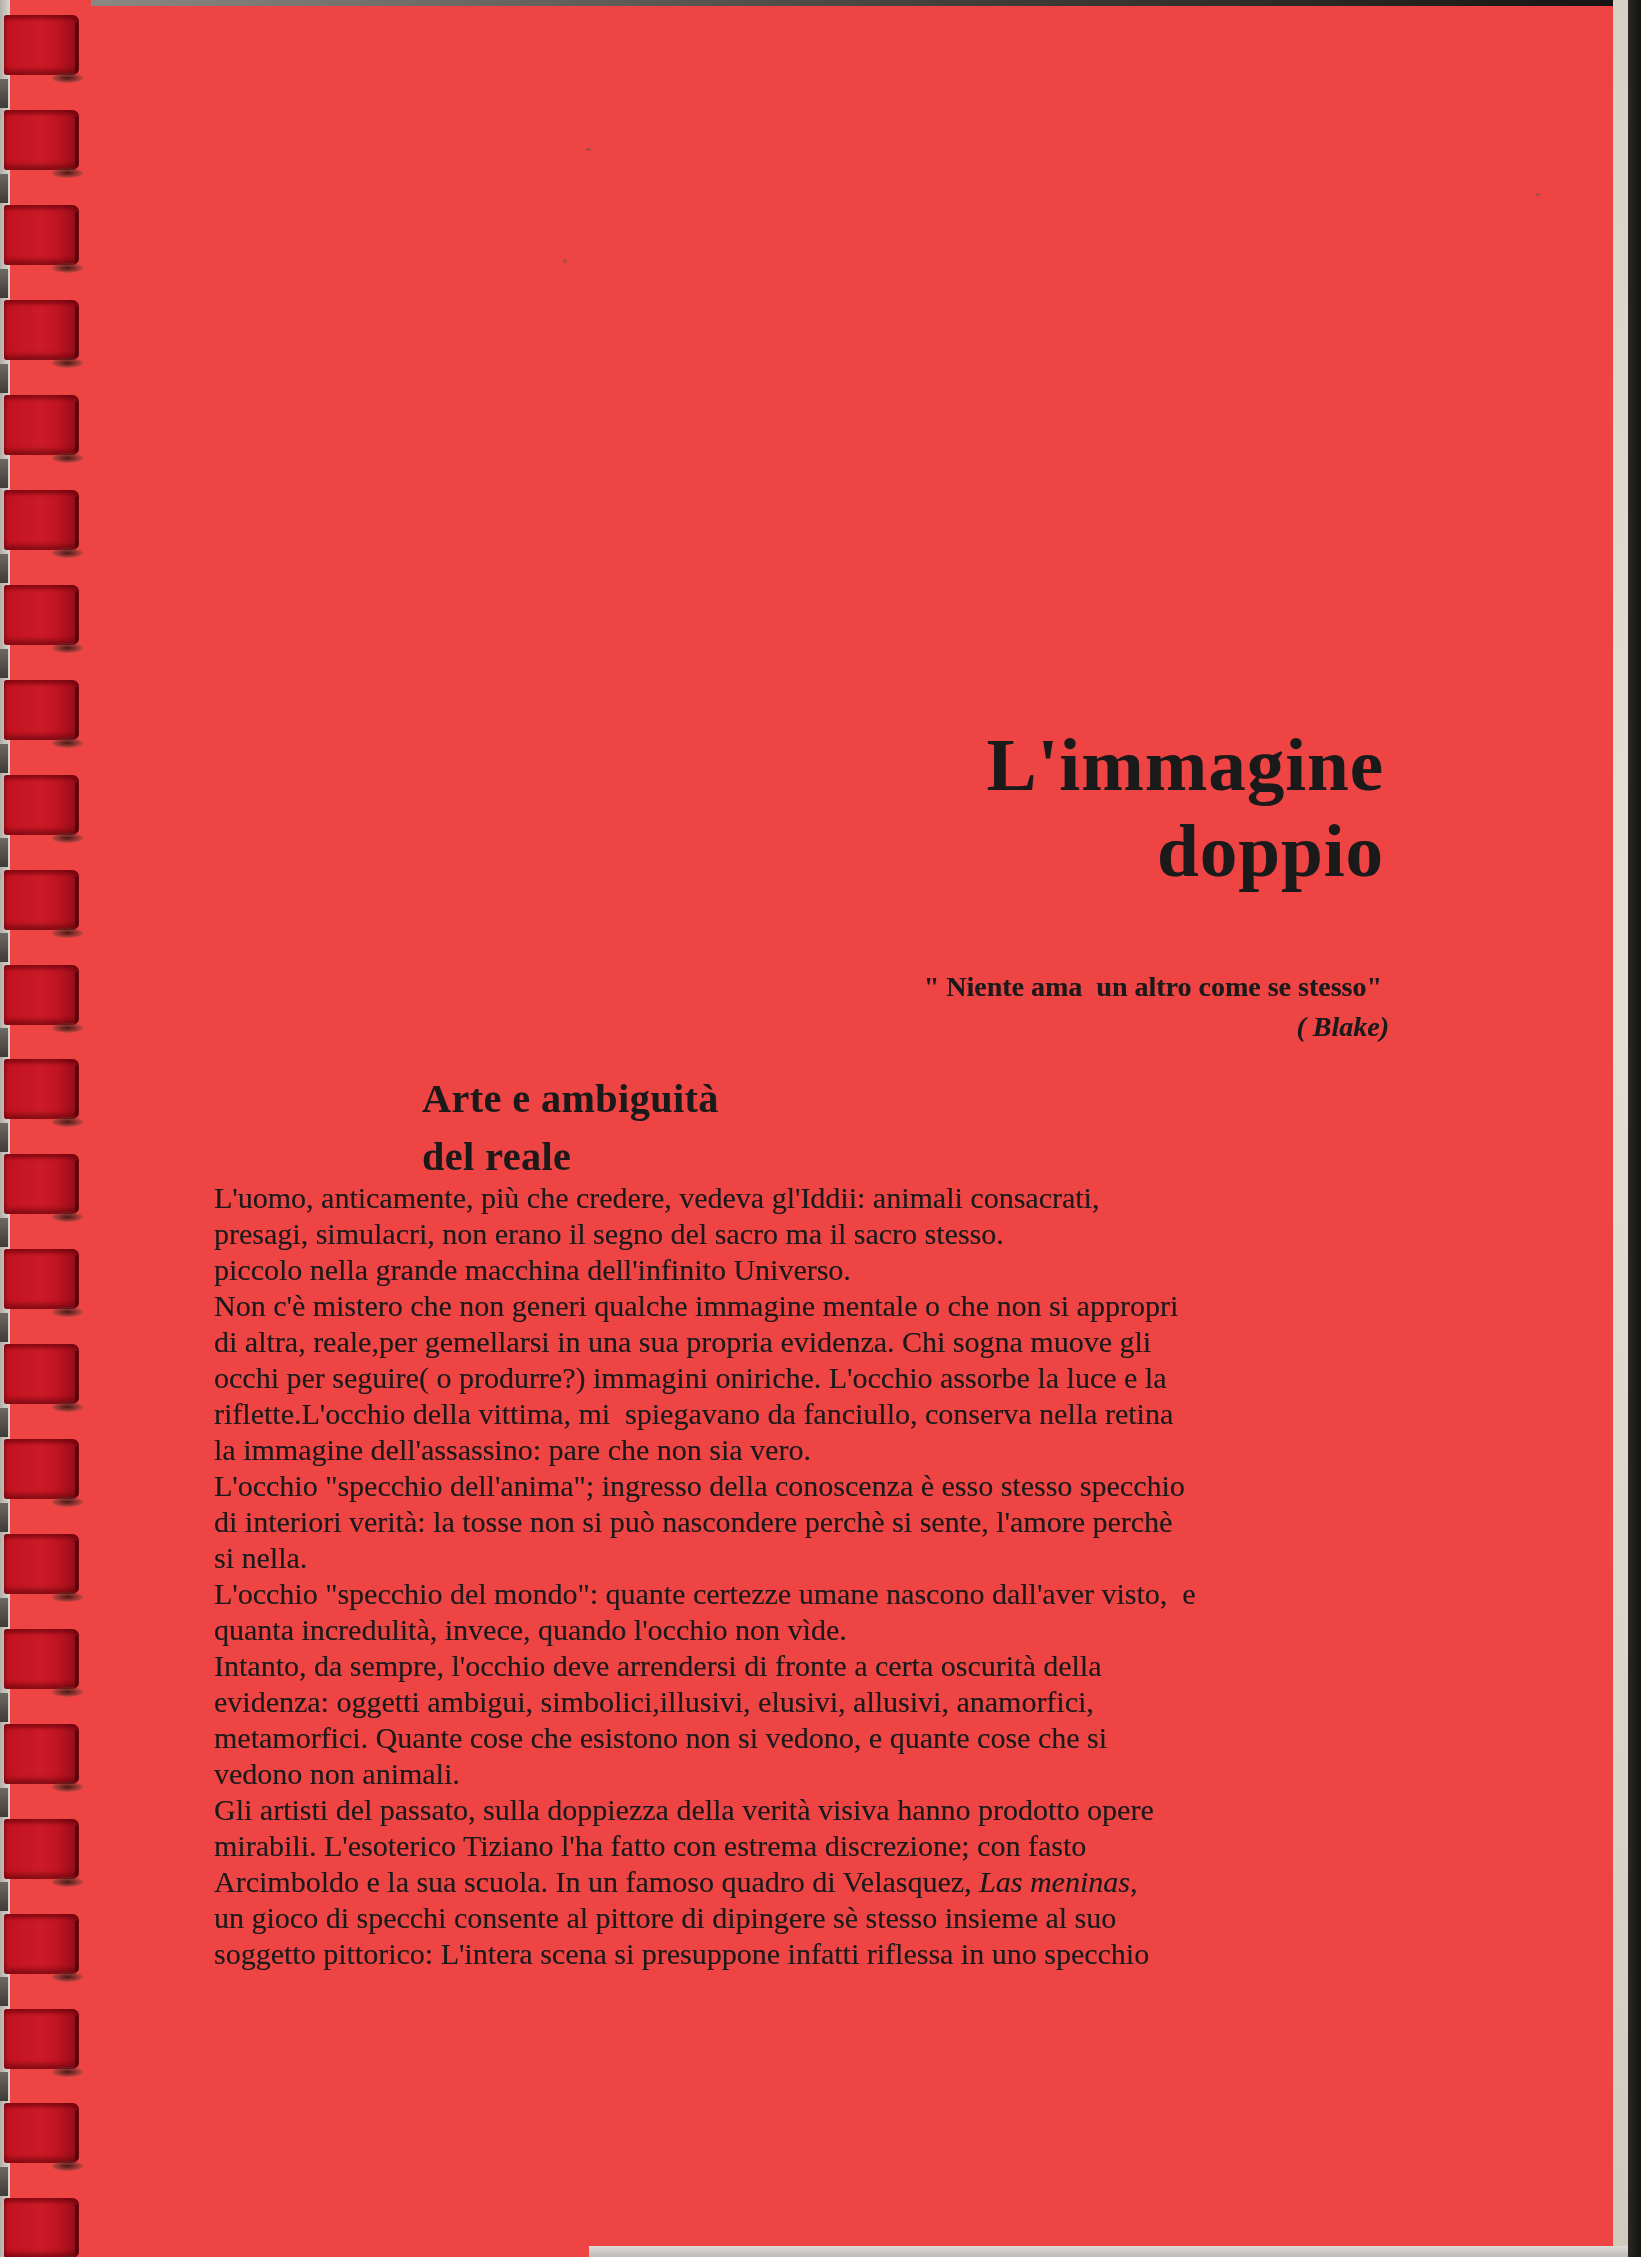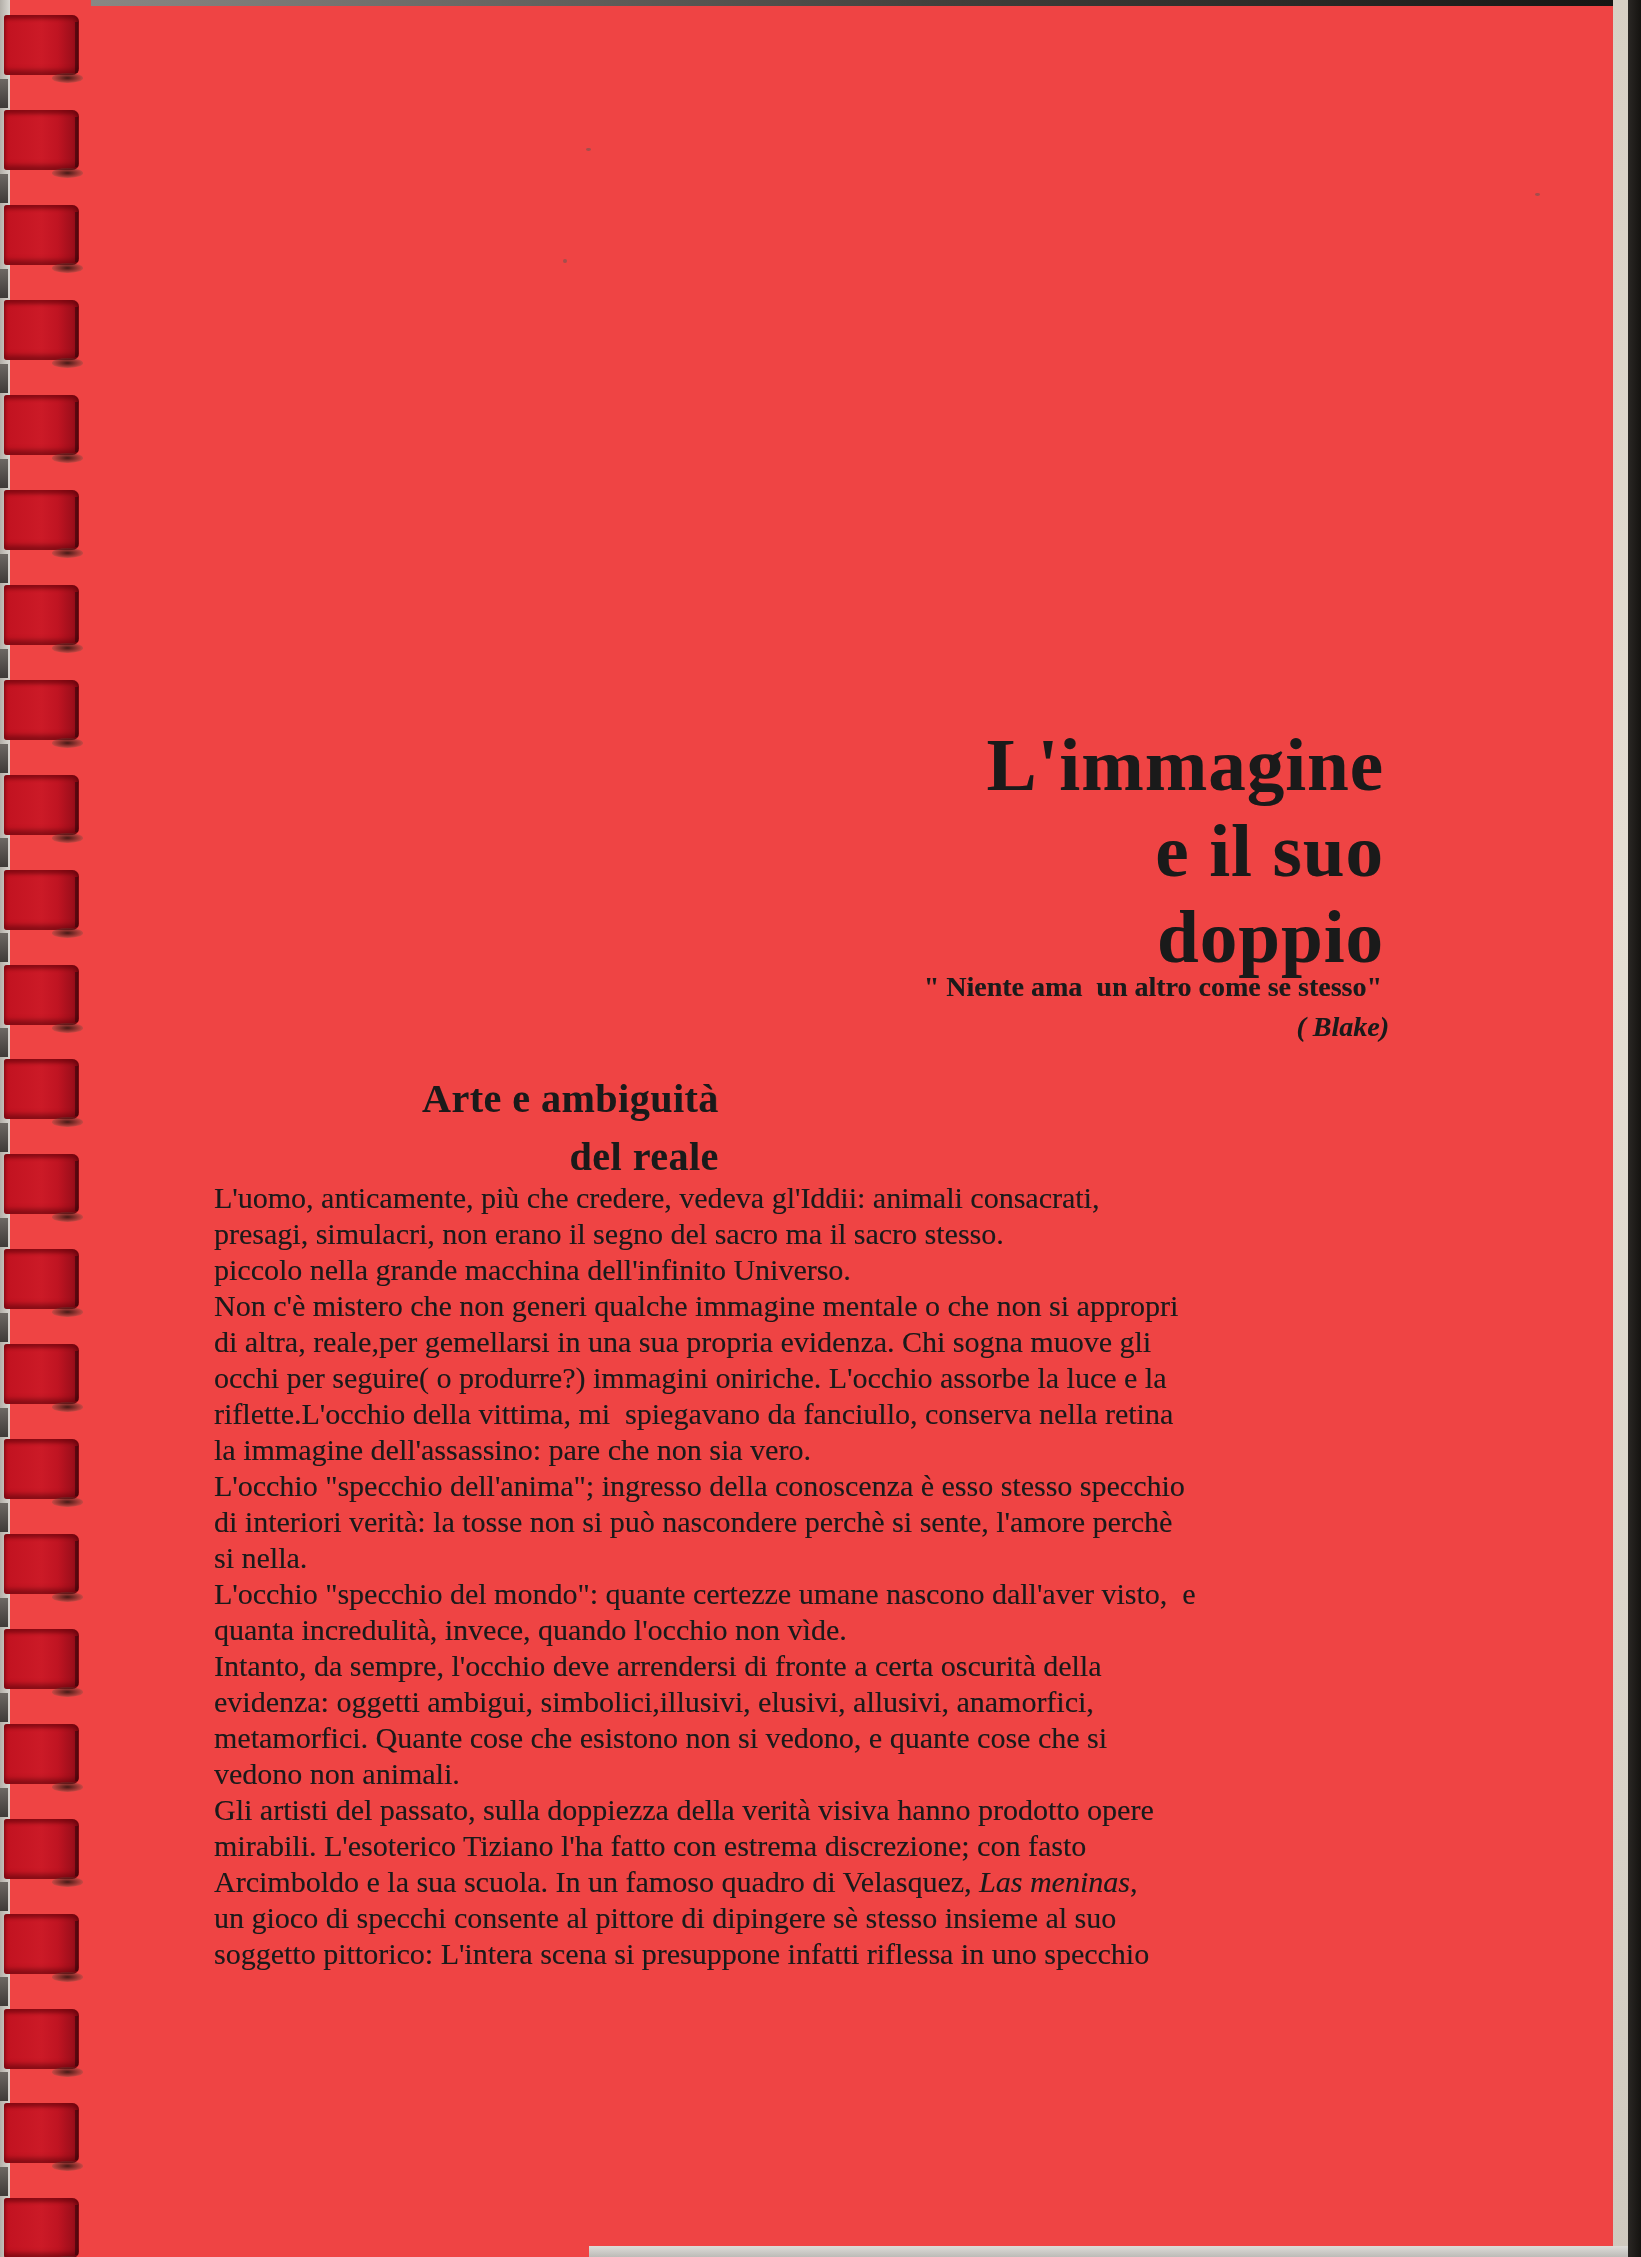--- a/index.html
+++ b/index.html
@@ -65,21 +65,21 @@
     position: absolute; top: 971px; right: 259px;
     font-weight: bold; font-size: 28px; white-space: pre;
   }
   .attribution {
     position: absolute; top: 1011px; right: 252px;
     font-weight: bold; font-style: italic; font-size: 28px; text-align: right;
   }
   .section-heading {
     position: absolute; top: 1070px; left: 422px;
     font-weight: bold; font-size: 40px; line-height: 58px;
-    letter-spacing: 0.5px; margin: 0; text-align: right;
+    letter-spacing: 0.5px; margin: 0;
   }
   .body-text {
     position: absolute; top: 1180px; left: 214px;
     font-size: 30px; line-height: 36px;
   }
   .body-line { white-space: pre; }
   .body-line em { font-style: italic; }
   
   .speck {
     position: absolute; background: rgba(90,88,84,0.5); border-radius: 50%;
@@ -141,21 +141,20 @@
       <div class="stub" style="top: 1977px;"></div>
       <div class="tooth" style="top: 2009px;"></div>
       <div class="stub" style="top: 2072px;"></div>
       <div class="tooth" style="top: 2103px;"></div>
       <div class="stub" style="top: 2167px;"></div>
       <div class="tooth" style="top: 2198px;"></div>
     </div>
 
   <div class="title-block">
     <div>L'immagine</div>
-    <div>e il suo</div>
     <div>doppio</div>
   </div>
 
   <div class="epigraph">" Niente ama  un altro come se stesso"</div>
   <div class="attribution">( Blake)</div>
 
   <h2 class="section-heading">
     <div>Arte e ambiguità</div>
     <div>del reale</div>
   </h2>

